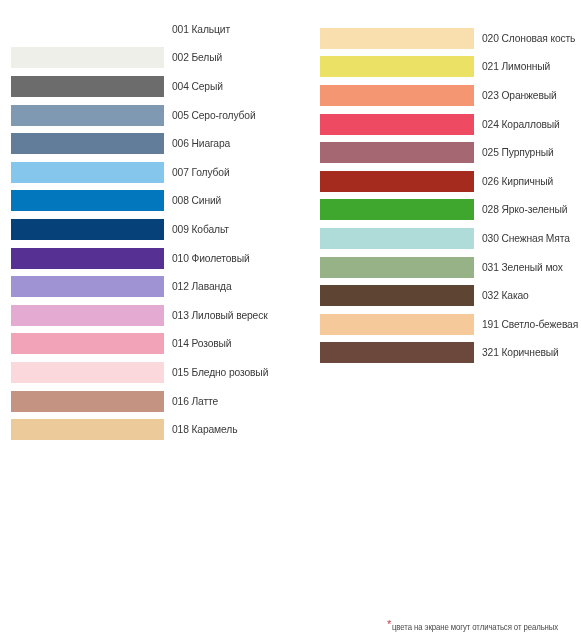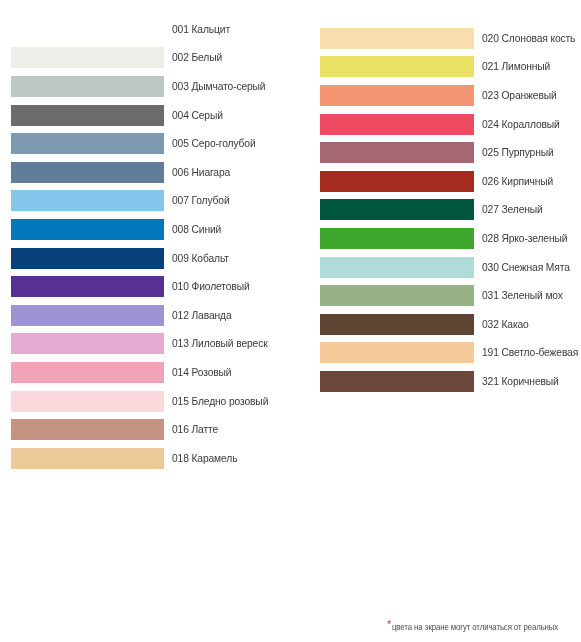--- a/index.html
+++ b/index.html
@@ -94,24 +94,20 @@
   <div class="column" id="column-left" style="padding-top: 15px;">
       <div class="swatch-row">
         <div class="swatch-chip" style="background: rgb(255, 255, 255);"></div>
         <div class="swatch-label">001 Кальцит</div>
       </div>
       <div class="swatch-row">
         <div class="swatch-chip" style="background: rgb(239, 239, 234);"></div>
         <div class="swatch-label">002 Белый</div>
       </div>
       <div class="swatch-row">
-        <div class="swatch-chip" style="background: rgb(188, 199, 198);"></div>
-        <div class="swatch-label">003 Дымчато-серый</div>
-      </div>
-      <div class="swatch-row">
         <div class="swatch-chip" style="background: rgb(108, 108, 108);"></div>
         <div class="swatch-label">004 Серый</div>
       </div>
       <div class="swatch-row">
         <div class="swatch-chip" style="background: rgb(127, 153, 178);"></div>
         <div class="swatch-label">005 Серо-голубой</div>
       </div>
       <div class="swatch-row">
         <div class="swatch-chip" style="background: rgb(97, 125, 153);"></div>
         <div class="swatch-label">006 Ниагара</div>
@@ -174,24 +170,20 @@
         <div class="swatch-chip" style="background: rgb(238, 75, 99);"></div>
         <div class="swatch-label">024 Коралловый</div>
       </div>
       <div class="swatch-row">
         <div class="swatch-chip" style="background: rgb(165, 103, 113);"></div>
         <div class="swatch-label">025 Пурпурный</div>
       </div>
       <div class="swatch-row">
         <div class="swatch-chip" style="background: rgb(165, 43, 30);"></div>
         <div class="swatch-label">026 Кирпичный</div>
-      </div>
-      <div class="swatch-row">
-        <div class="swatch-chip" style="background: rgb(0, 86, 63);"></div>
-        <div class="swatch-label">027 Зеленый</div>
       </div>
       <div class="swatch-row">
         <div class="swatch-chip" style="background: rgb(63, 166, 46);"></div>
         <div class="swatch-label">028 Ярко-зеленый</div>
       </div>
       <div class="swatch-row">
         <div class="swatch-chip" style="background: rgb(175, 220, 216);"></div>
         <div class="swatch-label">030 Снежная Мята</div>
       </div>
       <div class="swatch-row">

